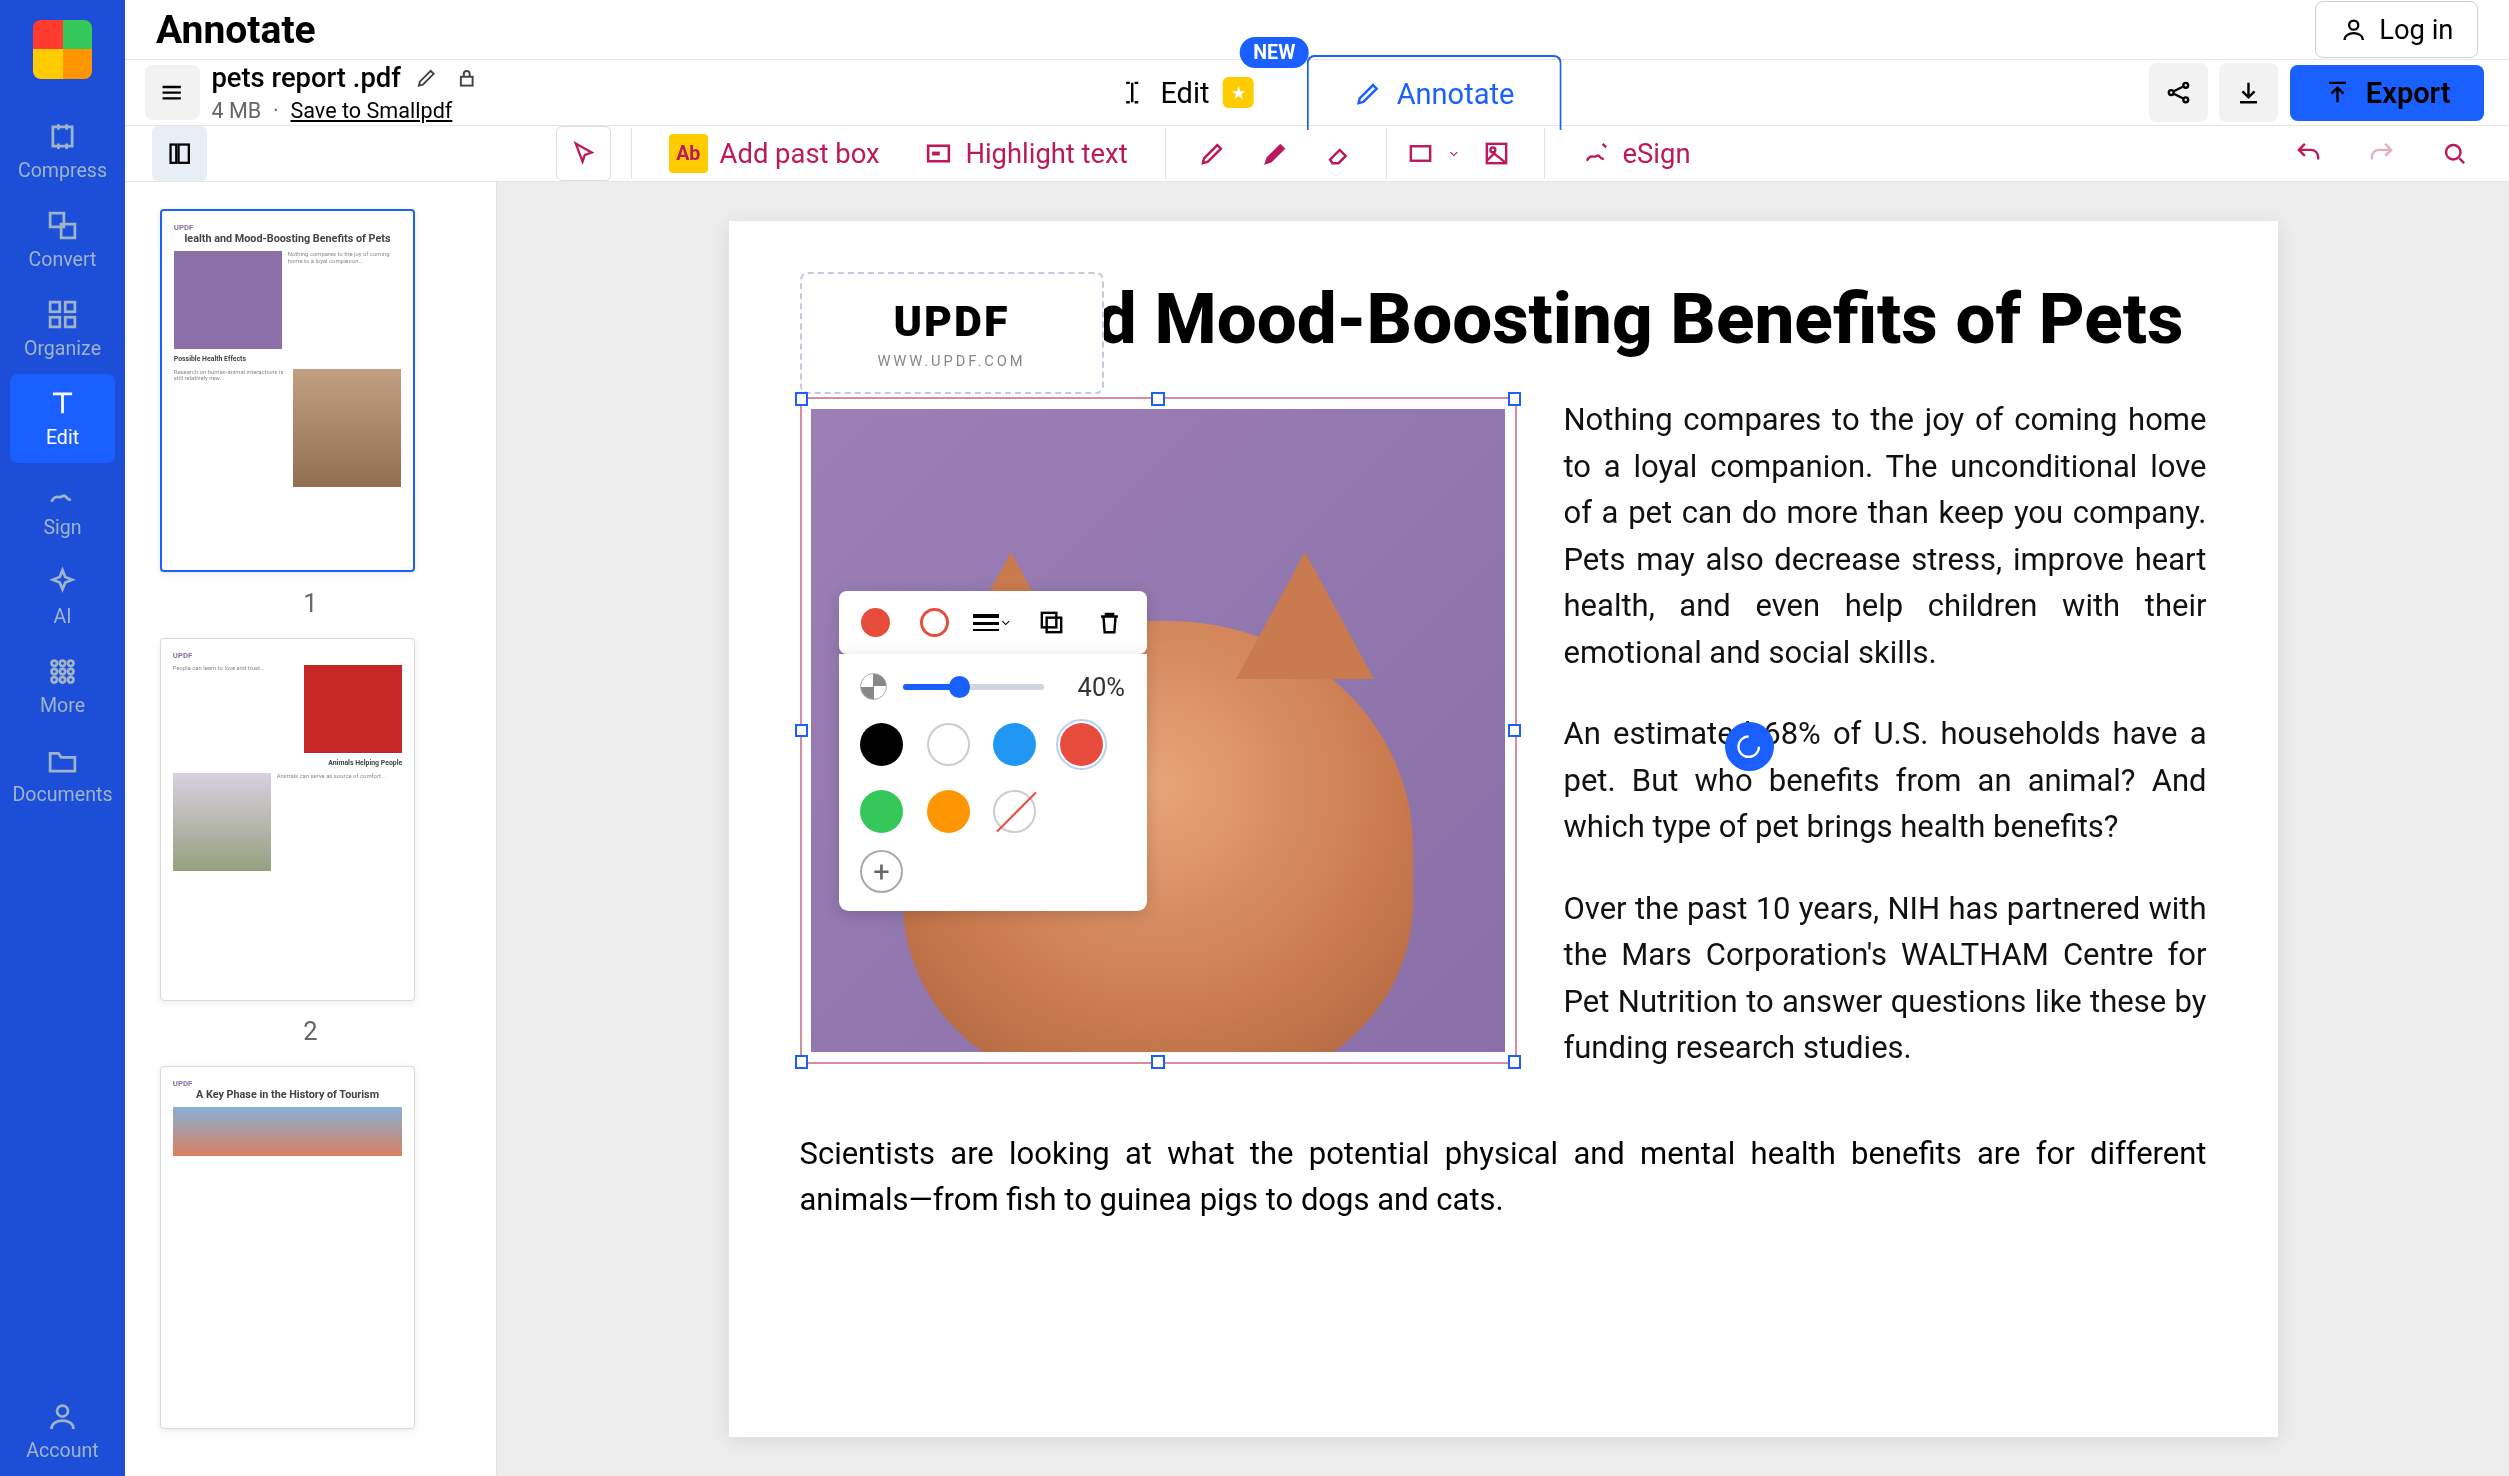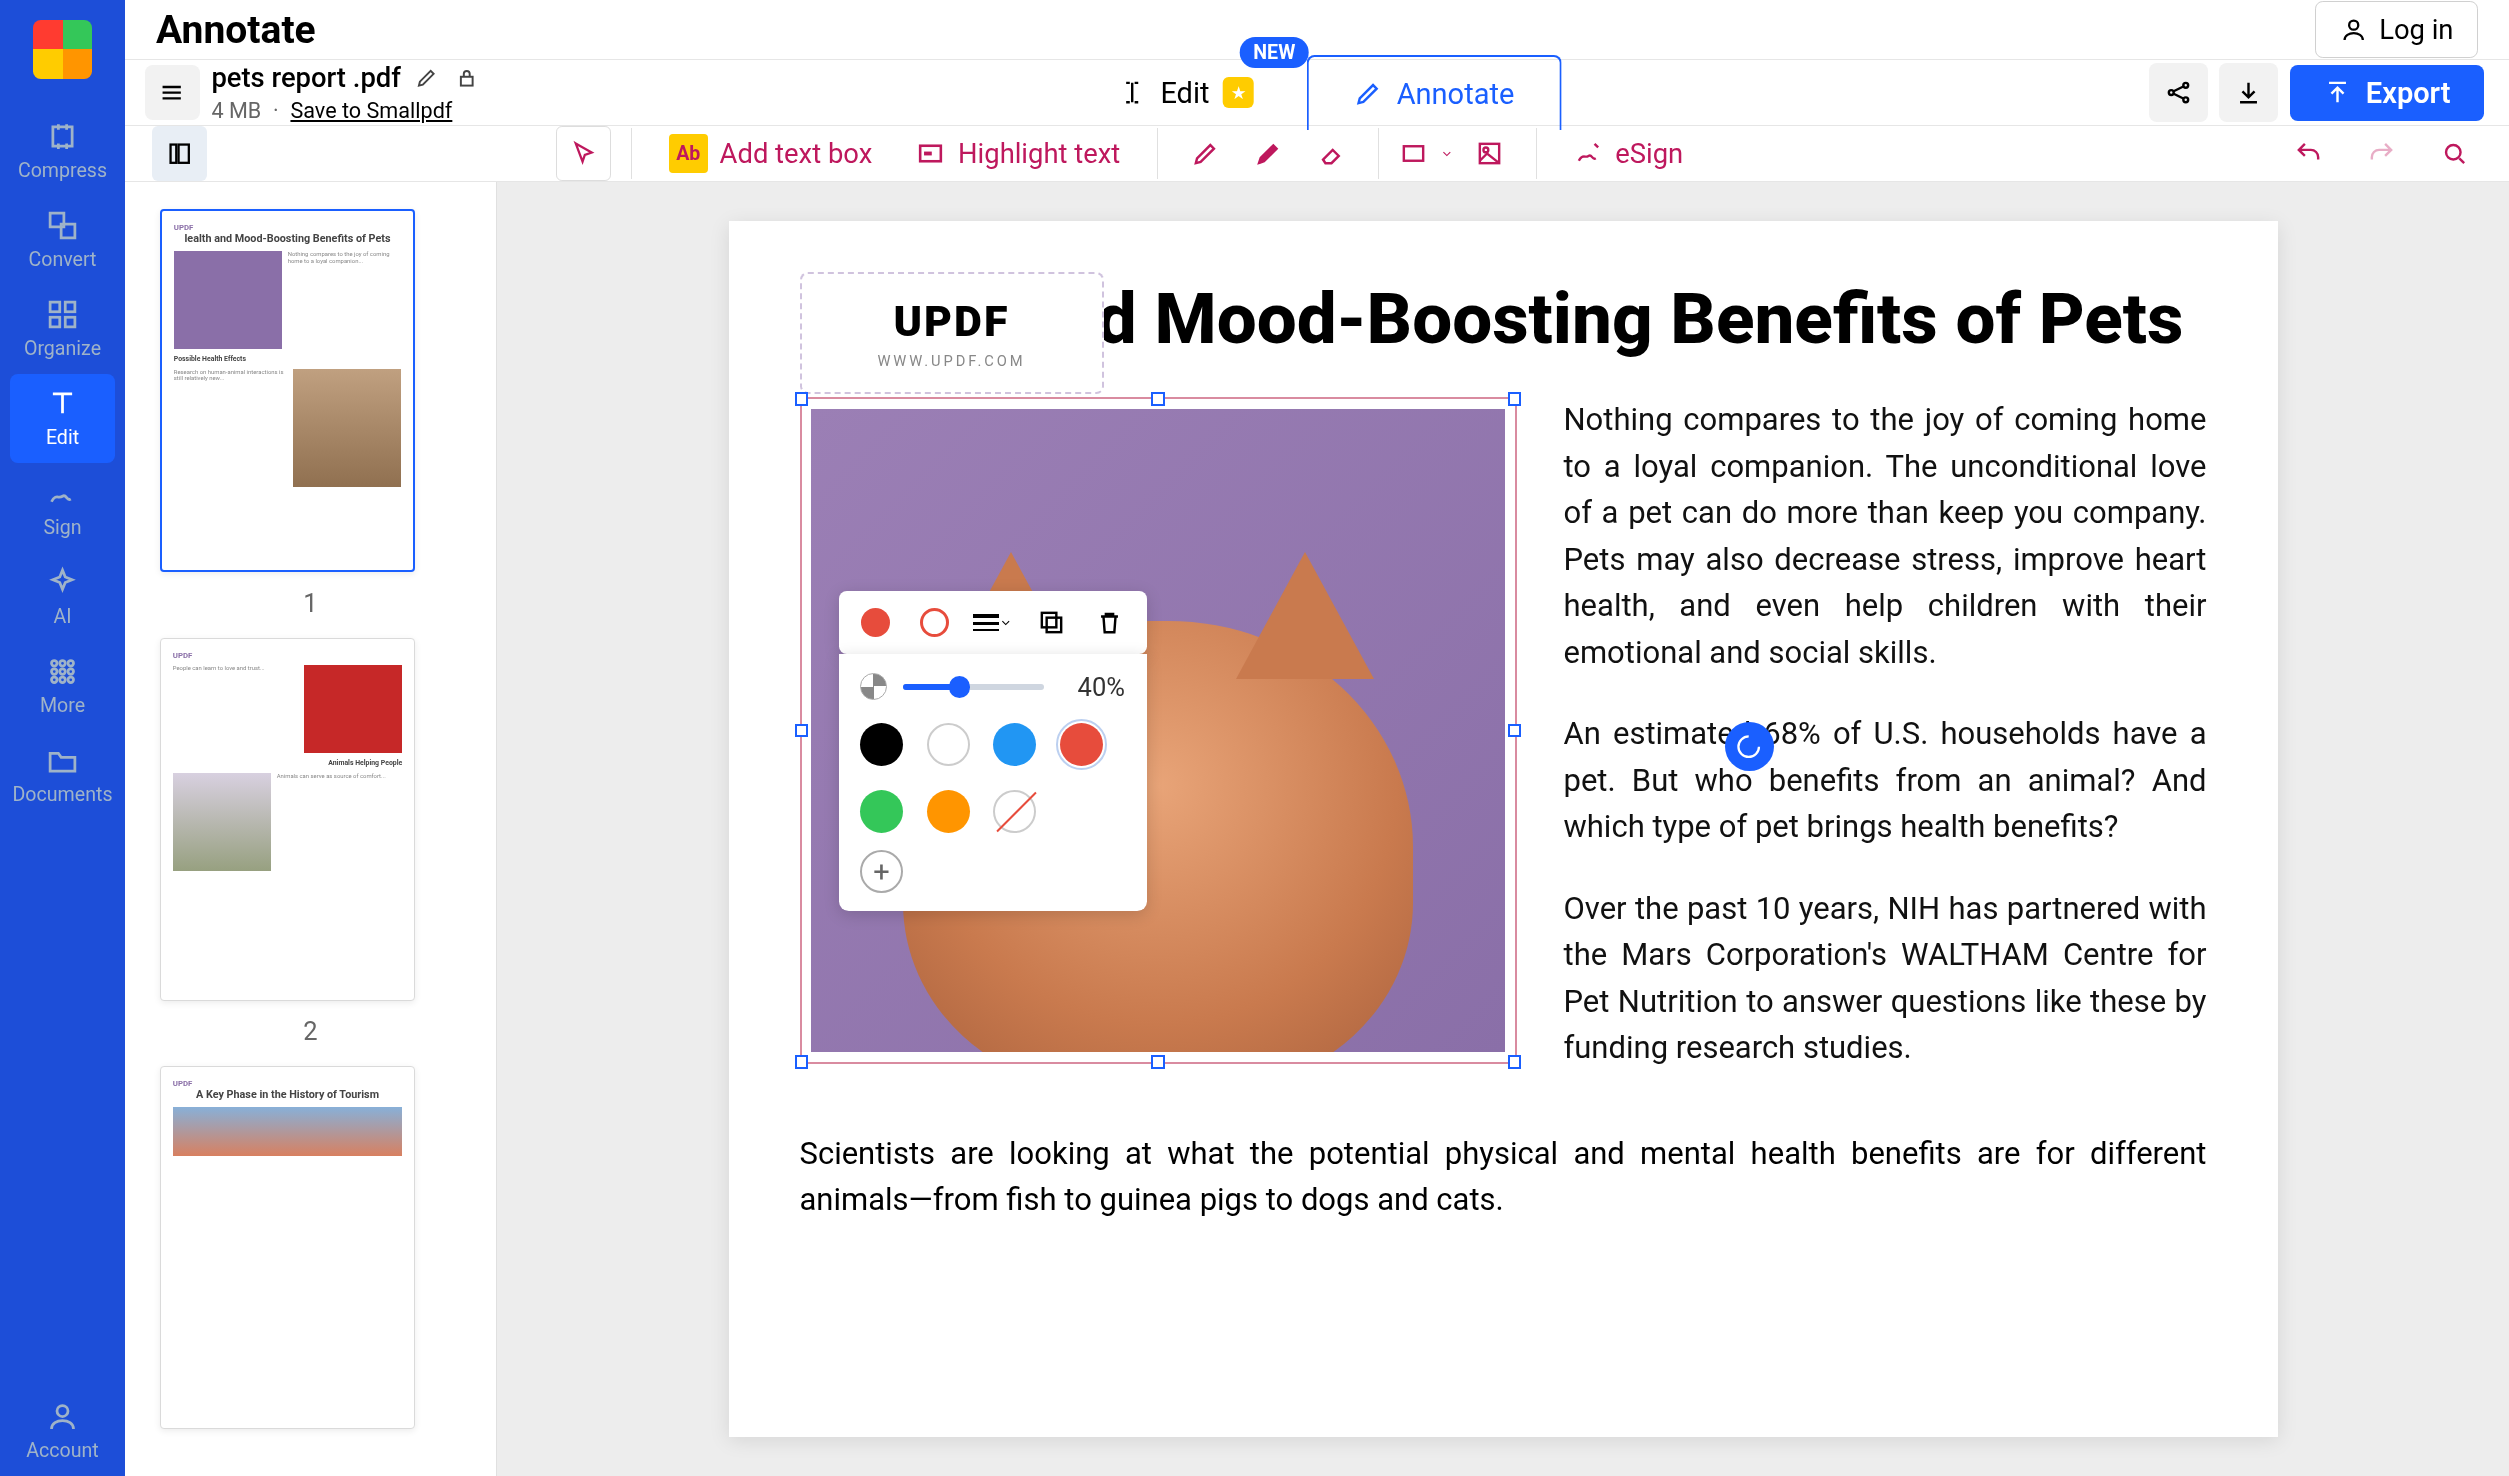--- a/index.html
+++ b/index.html
@@ -37,21 +37,21 @@
 
 .mode-tabs { position:absolute; left:50%; transform:translateX(-50%); display:flex; gap:7.8px; }
 .mode-tab { position:relative; display:flex; align-items:center; gap:13.7px; font-size:29px; padding:19.6px 45px; cursor:pointer; border-radius:7.8px 7.8px 0 0; }
 .mode-tab.active { border:2px solid #1a5fff; border-bottom:none; color:#1a5fff; }
 .star-badge { width:31px; height:31px; background:#ffcc00; border-radius:5.9px; display:flex; align-items:center; justify-content:center; font-size:17.6px; color:#fff; }
 .new-badge { position:absolute; top:-17.6px; right:-9.8px; background:#1a5fff; color:#fff; font-size:19.6px; font-weight:700; padding:3.9px 13.7px; border-radius:19.6px; }
 
 
 .file-actions { margin-left:auto; display:flex; gap:11.8px; align-items:center; }
 .icon-btn { width:59px; height:59px; background:#f2f2f2; border-radius:7.8px; display:flex; align-items:center; justify-content:center; cursor:pointer; }
-.export-btn { display:flex; align-items:center; gap:13.7px; background:#1a5fff; color:#ffffff; font-size:29px; font-weight:600; padding:11px 33px; border-radius:7.8px; cursor:pointer; }
+.export-btn { display:flex; align-items:center; gap:13.7px; background:#1a5fff; color:#000000; font-size:29px; font-weight:600; padding:11px 33px; border-radius:7.8px; cursor:pointer; }
 
 
 .toolbar { height:88px; border-top:1px solid #e6e6e6; border-bottom:1px solid #e6e6e6; display:flex; align-items:center; padding:0 27.4px; gap:7.8px; }
 .thumb-btn { width:55px; height:55px; background:#e8eef5; border-radius:5.9px; display:flex; align-items:center; justify-content:center; cursor:pointer; }
 .tb-sep { width:1px; height:51px; background:#e0e0e0; margin:0 11.8px; }
 .tb-btn { height:55px; display:flex; align-items:center; gap:11.8px; padding:0 17.6px; border-radius:5.9px; cursor:pointer; font-size:27.4px; color:#be185d; }
 .tb-btn.square { width:55px; justify-content:center; padding:0; }
 .tb-btn.sel { background:#fff; border:1px solid #ddd; }
 .ab-badge { width:39px; height:39px; background:#ffcc00; border-radius:3.9px; display:flex; align-items:center; justify-content:center; font-size:19.6px; font-weight:700; }
 .tb-right { margin-left:auto; display:flex; gap:17.6px; }
@@ -286,21 +286,21 @@
       </div>
     <div style="flex:0 0 333px"></div>
     <div class="tb-btn sel square">
         <svg width="27.4" height="27.4" viewBox="0 0 24 24" fill="#000" stroke="none">
           <path d="M5 3l14 8-6 2-2 6z"></path>
         </svg>
       </div>
     <div class="tb-sep"></div>
     <div class="tb-btn">
         <span class="ab-badge">Ab</span>
-        <span>Add text box</span>
+        <span>Add past box</span>
       </div>
     <div class="tb-btn">
         <svg width="31" height="31" viewBox="0 0 24 24">
           <rect x="4" y="6" width="16" height="12"></rect>
           <path d="M7 12h6" stroke-width="3"></path>
         </svg>
         <span>Highlight text</span>
       </div>
     <div class="tb-sep"></div>
     <div class="tb-btn square">

